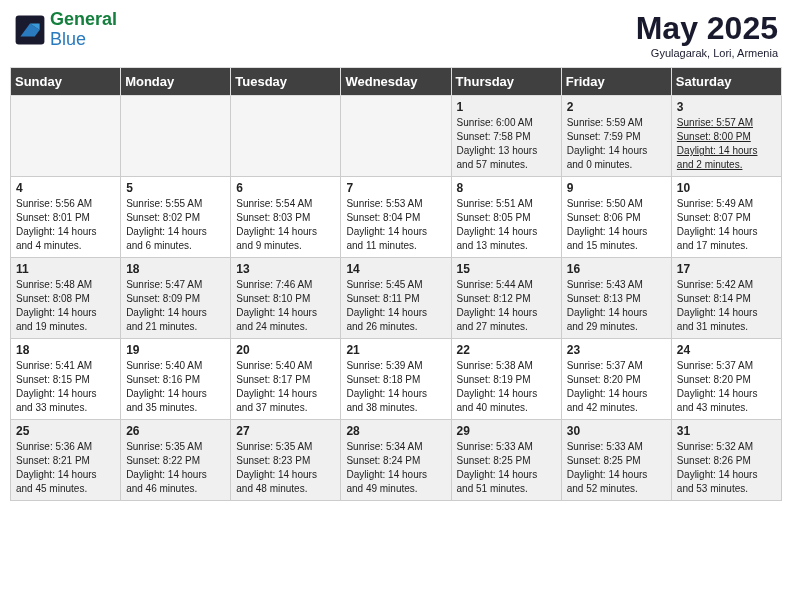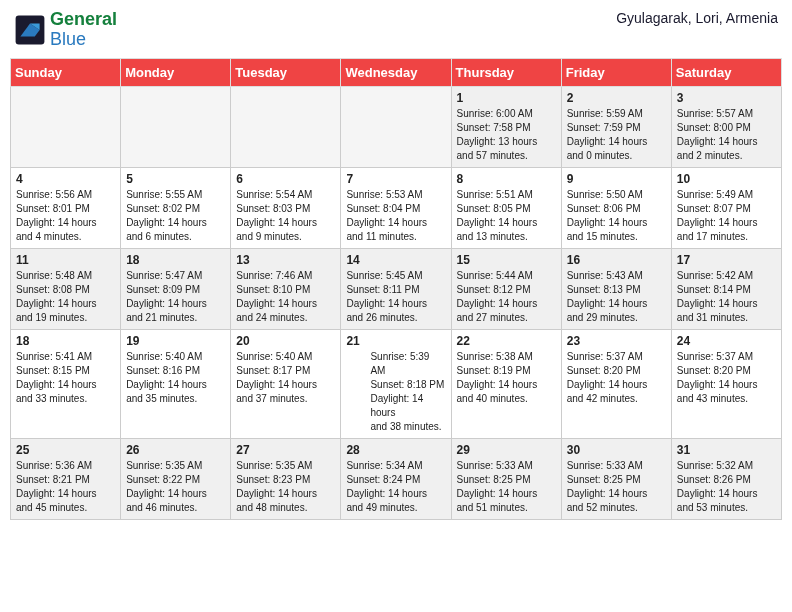--- a/index.html
+++ b/index.html
@@ -43,29 +43,29 @@
     }
     .title-block {
       text-align: right;
     }
     .month-year {
       font-size: 32px;
       font-weight: bold;
       color: #1a1a2e;
     }
     .location {
-      font-size: 14px;
+      font-size: 11px;
       color: #1a1a2e;
     }
     table {
       width: 100%;
       border-collapse: collapse;
     }
     th {
-      background-color: #ef4444;
+      background-color: #404040;
       color: white;
       font-size: 13px;
       font-weight: bold;
       padding: 6px 4px;
       text-align: left;
       border: 1px solid #ddd;
     }
     td {
       border: 1px solid #ccc;
       vertical-align: top;
@@ -103,20 +103,21 @@
       <rect x="2" y="2" width="36" height="36" rx="4" fill="#1a1a2e"></rect>
       <polygon points="8,28 20,12 32,20 26,28" fill="#2a7abf"></polygon>
       <polygon points="20,12 32,20 32,12" fill="#3a9ad9"></polygon>
     </svg>
     <div class="logo-text">
       <span class="logo-general">General</span>
       <span class="logo-blue">Blue</span>
     </div>
   </div>
   <div class="title-block">
+    <div class="month-year">May 2025</div>
     <div class="location">Gyulagarak, Lori, Armenia</div>
   </div>
 </div>
 
 <table>
   <thead>
     <tr>
     <th>Sunday</th>
         <th>Monday</th>
         <th>Tuesday</th>
@@ -141,21 +142,21 @@
         </td>
         <td class="shaded">
           <span class="day-num">2</span>
           <div class="cell-content" style="white-space: pre-line;">Sunrise: 5:59 AM
 Sunset: 7:59 PM
 Daylight: 14 hours
 and 0 minutes.</div>
         </td>
         <td class="shaded">
           <span class="day-num">3</span>
-          <div class="cell-content" style="white-space: pre-line;">Sunrise: 5:57 AM
+          <div class="cell-content" style="white-space: pre-line; text-decoration: underline;">Sunrise: 5:57 AM
 Sunset: 8:00 PM
 Daylight: 14 hours
 and 2 minutes.</div>
         </td>
       </tr>
       <tr>
         <td>
           <span class="day-num">4</span>
           <div class="cell-content" style="white-space: pre-line;">Sunrise: 5:56 AM
 Sunset: 8:01 PM
@@ -273,21 +274,21 @@
         </td>
         <td>
           <span class="day-num">20</span>
           <div class="cell-content" style="white-space: pre-line;">Sunrise: 5:40 AM
 Sunset: 8:17 PM
 Daylight: 14 hours
 and 37 minutes.</div>
         </td>
         <td>
           <span class="day-num">21</span>
-          <div class="cell-content" style="white-space: pre-line; margin-left: 24px;">Sunrise: 5:39 AM
+          <div class="cell-content" style="white-space: pre-line;">Sunrise: 5:39 AM
 Sunset: 8:18 PM
 Daylight: 14 hours
 and 38 minutes.</div>
         </td>
         <td>
           <span class="day-num">22</span>
           <div class="cell-content" style="white-space: pre-line;">Sunrise: 5:38 AM
 Sunset: 8:19 PM
 Daylight: 14 hours
 and 40 minutes.</div>

